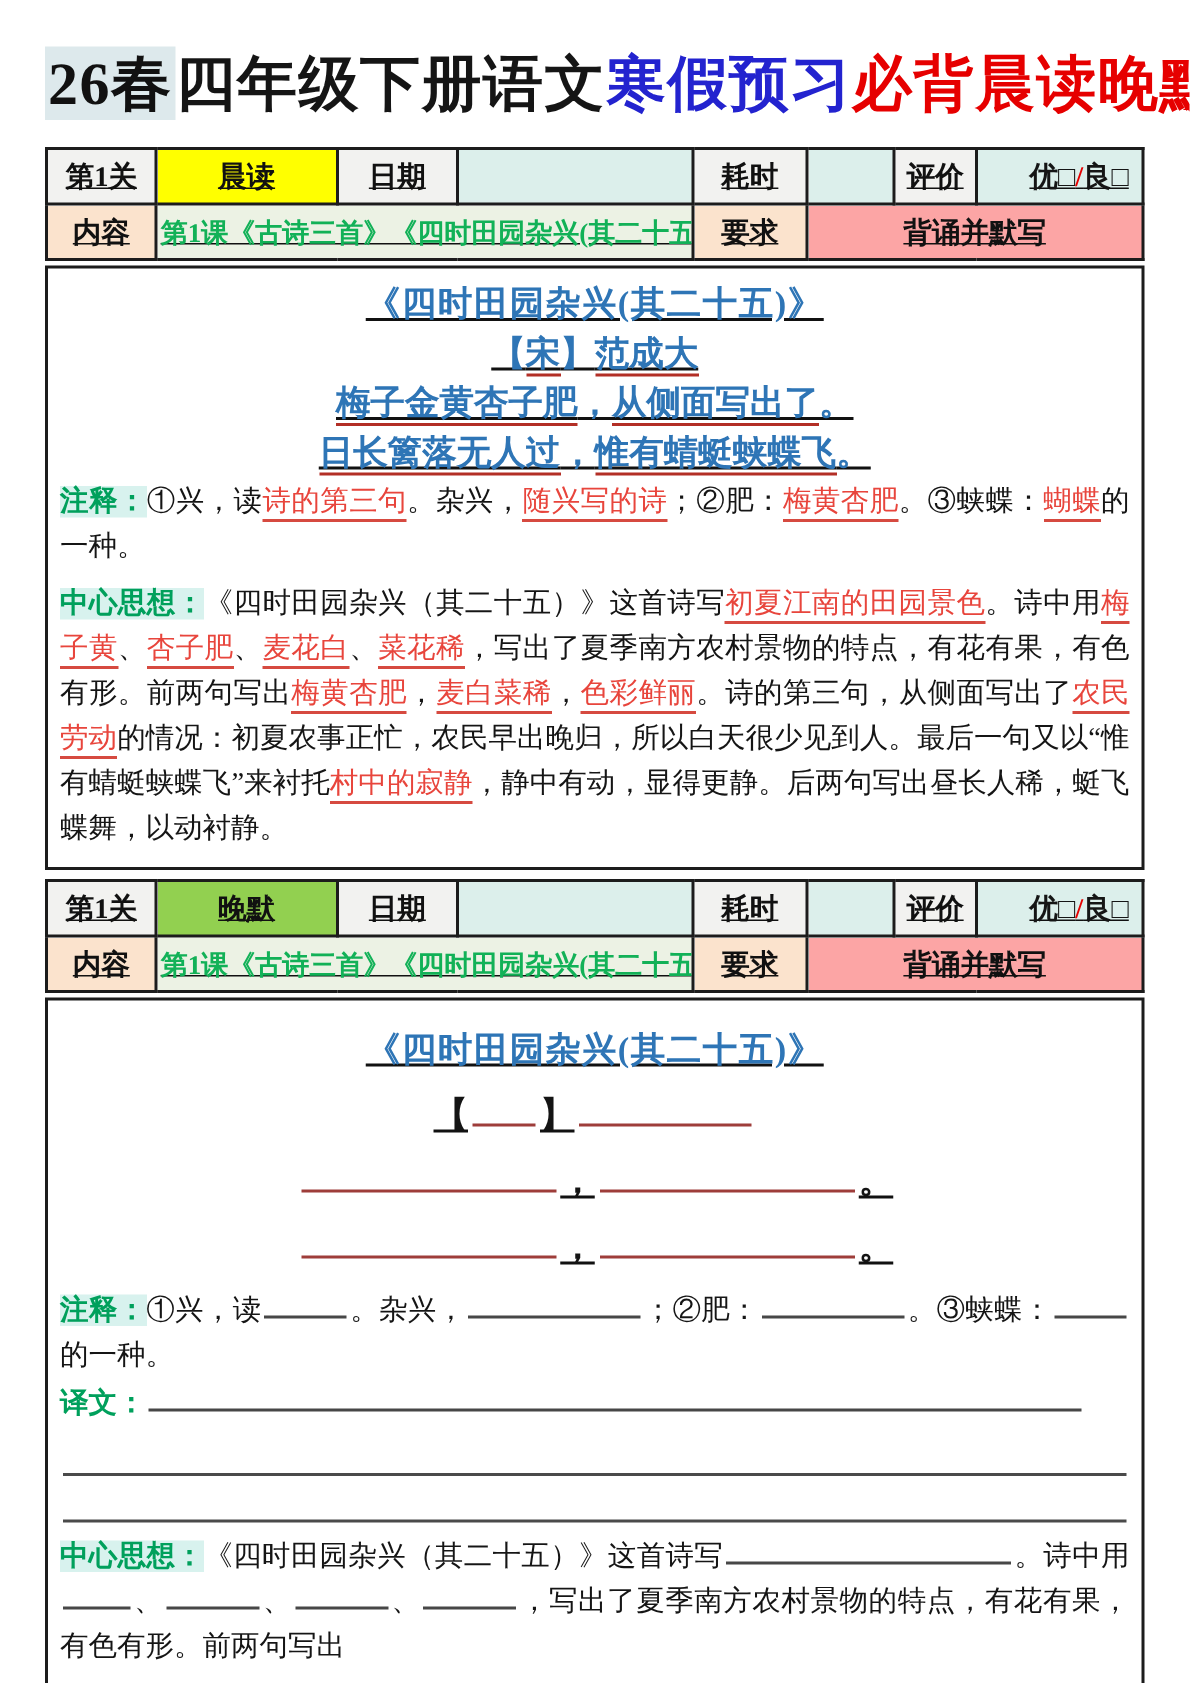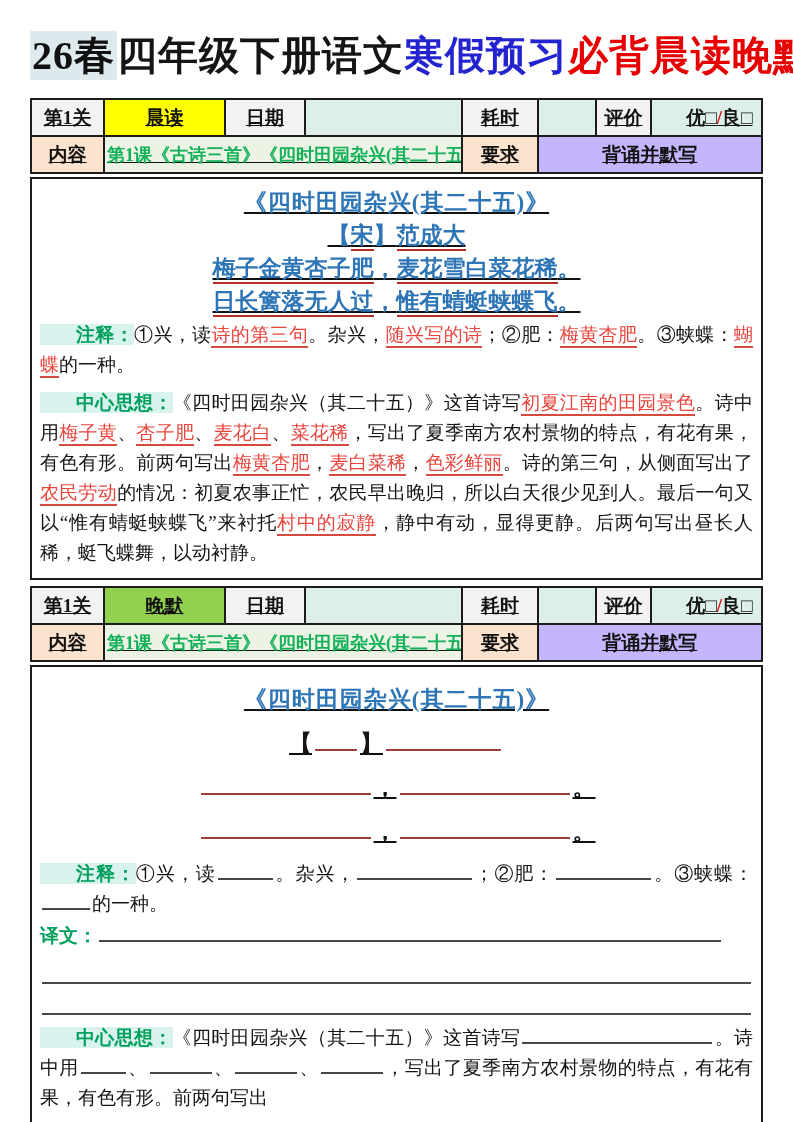--- a/index.html
+++ b/index.html
@@ -25,21 +25,21 @@
   }
   .head-table td{
     border:2px solid #1c1c1c;text-align:center;vertical-align:middle;
     height:31px;padding:2px 2px;overflow:hidden;white-space:nowrap;
   }
   td.lbl{background:#f2f2f0;}
   td.val{background:#dcefeb;padding-left:28px;}
   td.mode{background:#ffff00;}
   td.lbl2{background:#fbe3cd;}
   td.content-val{background:#ecf2e4;color:#12b157;font-size:18px;}
-  td.req-val{background:#c4b5fd;margin-left:24px;}
+  td.req-val{background:#fca5a5;margin-left:24px;}
   .seg-r{color:#e60000;}
 
   
   .content-box{
     border:2px solid #1c1c1c;margin-bottom:6px;padding:6px 8px 8px 8px;
   }
 
   
   .poem{text-align:center;font-weight:bold;}
   .poem-line{font-size:23px;line-height:30px;margin:3px 0;text-decoration:underline;}
@@ -56,21 +56,21 @@
     display:inline-block;height:0.95em;margin:0 2px;
     border-bottom:2px solid #474747;vertical-align:baseline;
   }
 
   
   .para{
     font-size:19px;line-height:30px;margin:2px 0;text-align:justify;
     word-break:break-all;
   }
   .plabel{color:#00a05c;font-weight:bold;}
-  .plabel.hl{background:#d8f2ee;padding-left:36px;}
+  .plabel.hl{background:#d8f2ee;}
   .seg-ru{color:#e8453c;border-bottom:2px solid #d64a40;padding-bottom:1px;}
   .seg-p{color:#151515;}
   .rule-line{height:29px;border-bottom:2px solid #4a4a4a;margin:0 2px;}
   .theme{margin-top:8px;}
 </style>
 </head>
 <body>
 
 <div class="page">
 
@@ -105,21 +105,21 @@
         <td class="lbl2">要求</td>
         <td class="req-val" colspan="3">背诵并默写</td>
       </tr>
       </tbody>
     </table>
 
     <div class="content-box">
       <div class="poem">
         <div class="poem-line poem-title"><span class="seg-b">《四时田园杂兴(其二十五)》</span></div>
         <div class="poem-line"><span class="seg-b">【</span><span class="seg-bu">宋</span><span class="seg-b">】</span><span class="seg-bu">范成大</span></div>
-        <div class="poem-line"><span class="seg-bu">梅子金黄杏子肥</span><span class="seg-b">，</span><span class="seg-bu">麦花雪白菜花稀</span><span class="seg-b">。</span></div>
+        <div class="poem-line"><span class="seg-bu">梅子金黄杏子肥</span><span class="seg-b">，</span><span class="seg-bu">从侧面写出了</span><span class="seg-b">。</span></div>
         <div class="poem-line"><span class="seg-bu">日长篱落无人过</span><span class="seg-b">，</span><span class="seg-bu">惟有蜻蜓蛱蝶飞</span><span class="seg-b">。</span></div>
       </div>
       <p class="para"><span class="plabel hl">注释：</span><span><span class="seg-p">①兴，读</span><span class="seg-ru">诗的第三句</span><span class="seg-p">。杂兴，</span><span class="seg-ru">随兴写的诗</span><span class="seg-p">；②肥：</span><span class="seg-ru">梅黄杏肥</span><span class="seg-p">。③蛱蝶：</span><span class="seg-ru">蝴蝶</span><span class="seg-p">的一种。</span></span></p>
       <p class="para theme"><span class="plabel hl">中心思想：</span><span><span class="seg-p">《四时田园杂兴（其二十五）》这首诗写</span><span class="seg-ru">初夏江南的田园景色</span><span class="seg-p">。诗中用</span><span class="seg-ru">梅子黄</span><span class="seg-p">、</span><span class="seg-ru">杏子肥</span><span class="seg-p">、</span><span class="seg-ru">麦花白</span><span class="seg-p">、</span><span class="seg-ru">菜花稀</span><span class="seg-p">，写出了夏季南方农村景物的特点，有花有果，有色有形。前两句写出</span><span class="seg-ru">梅黄杏肥</span><span class="seg-p">，</span><span class="seg-ru">麦白菜稀</span><span class="seg-p">，</span><span class="seg-ru">色彩鲜丽</span><span class="seg-p">。诗的第三句，从侧面写出了</span><span class="seg-ru">农民劳动</span><span class="seg-p">的情况：初夏农事正忙，农民早出晚归，所以白天很少见到人。最后一句又以“惟有蜻蜓蛱蝶飞”来衬托</span><span class="seg-ru">村中的寂静</span><span class="seg-p">，静中有动，显得更静。后两句写出昼长人稀，蜓飞蝶舞，以动衬静。</span></span></p>
     </div>
   </section>
 
   <section>
     <table class="head-table">
       <colgroup>

